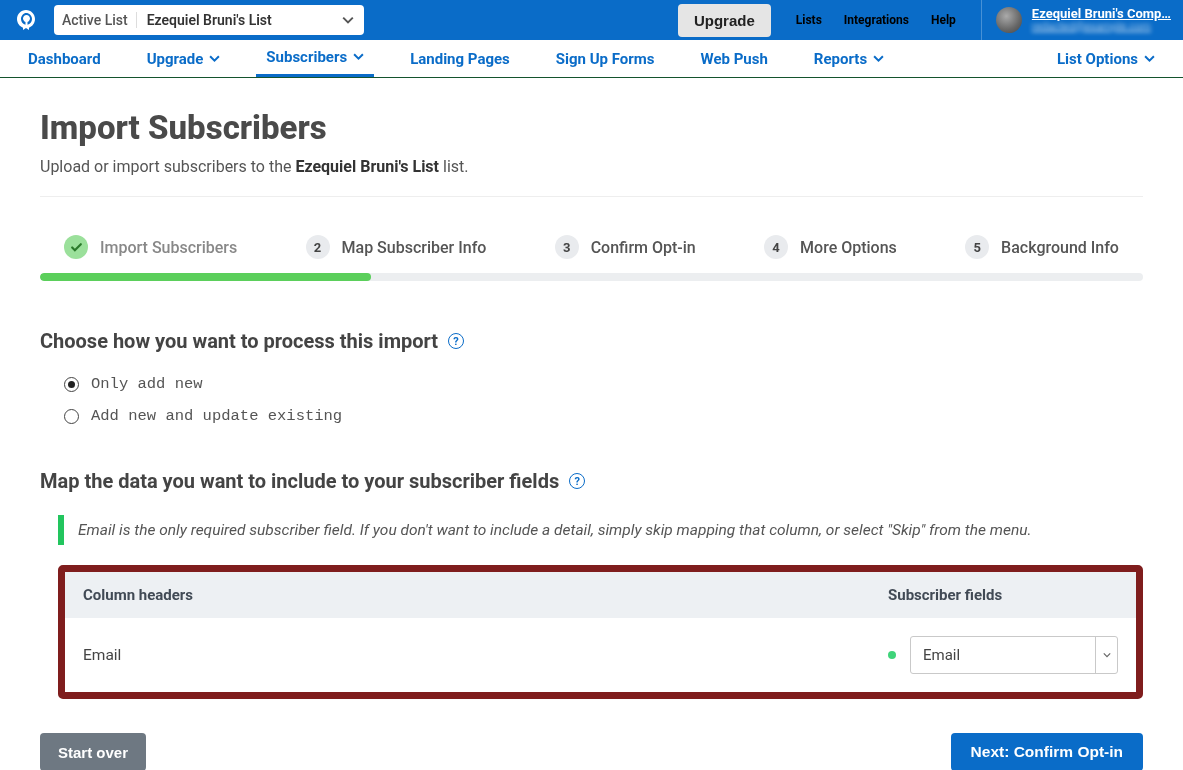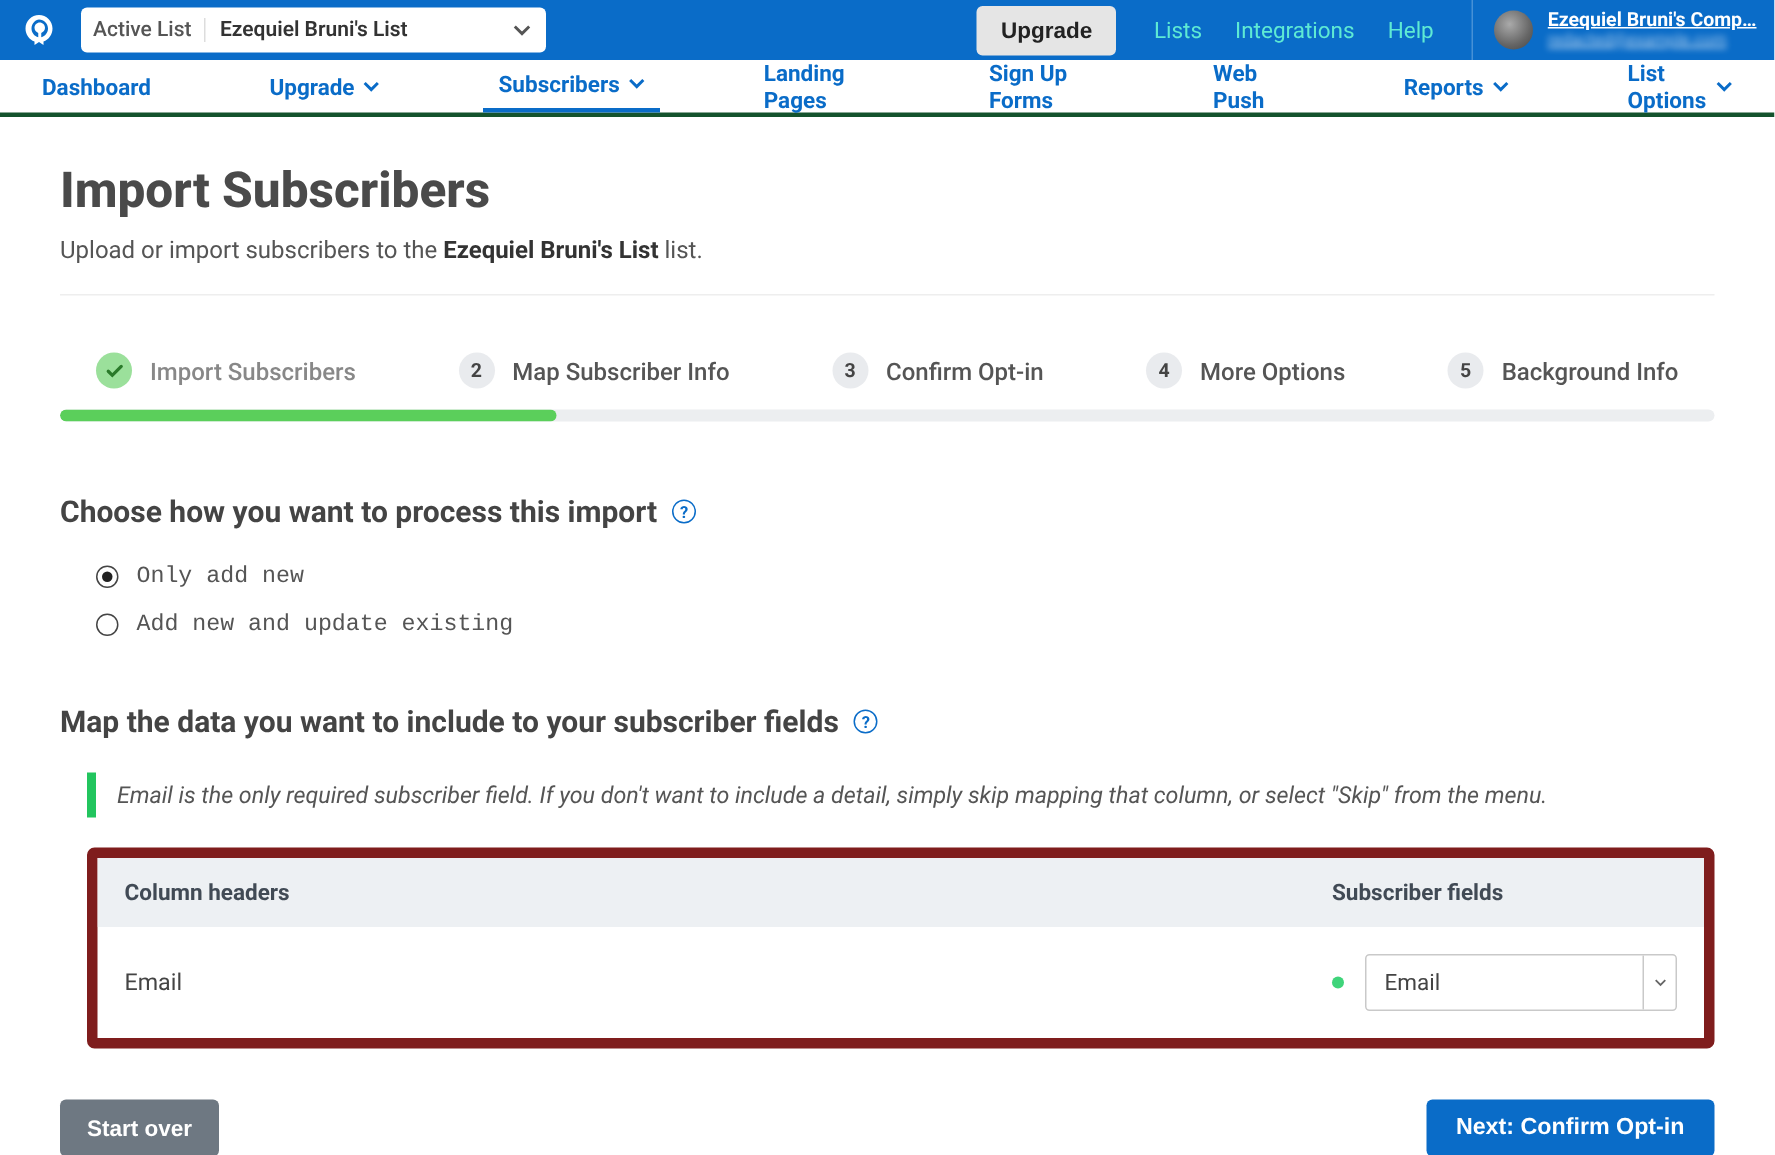--- a/index.html
+++ b/index.html
@@ -41,45 +41,44 @@
 .list-selector .chev {
   position: absolute; right: 10px; color: #555;
 }
 .topbar .spacer { flex: 1; }
 .upgrade-btn {
   background: #e5e5e5; color: #222; border: none;
   font-weight: 700; font-size: 15px; padding: 8px 16px;
   border-radius: 4px; margin-right: 14px; cursor: pointer;
 }
 .topnav-link {
-  color: #5eead4; font-size: 15px; font-weight: 400;
+  color: #000000; font-size: 12px; font-weight: 700;
   margin: 0 11px; cursor: pointer;
 }
 .topbar .divider {
   width: 1px; height: 44px; background: rgba(255,255,255,0.25); margin: 0 14px;
 }
 .account {
   display: flex; align-items: center; gap: 10px; text-decoration: underline;
 }
 .avatar {
   width: 26px; height: 26px; border-radius: 50%;
   background: radial-gradient(circle at 40% 35%, #aaa 0%, #666 60%, #444 100%);
 }
 .account-text { line-height: 1.1; }
 .account-name { font-size: 13px; font-weight: 700; color: #fff; }
 .account-sub {
   font-size: 11px; color: rgba(255,255,255,0.6);
   filter: blur(2px);
 }
 .navbar {
-  border-bottom: 3px solid #14532d;
+  border-bottom: 1px solid #14532d;
   padding: 0 18px;
   display: flex;
   height: 38px;
-  gap: 33px;
 }
 .nav-item {
   display: flex; align-items: center;
   color: #0a6cc8; font-weight: 700; font-size: 15px;
   padding: 0 10px; margin-right: 26px;
   cursor: pointer; position: relative;
 }
 .nav-item.active { border-bottom: 3px solid #0a6cc8; }
 .nav-item .chev { margin-left: 6px; }
 .content {

